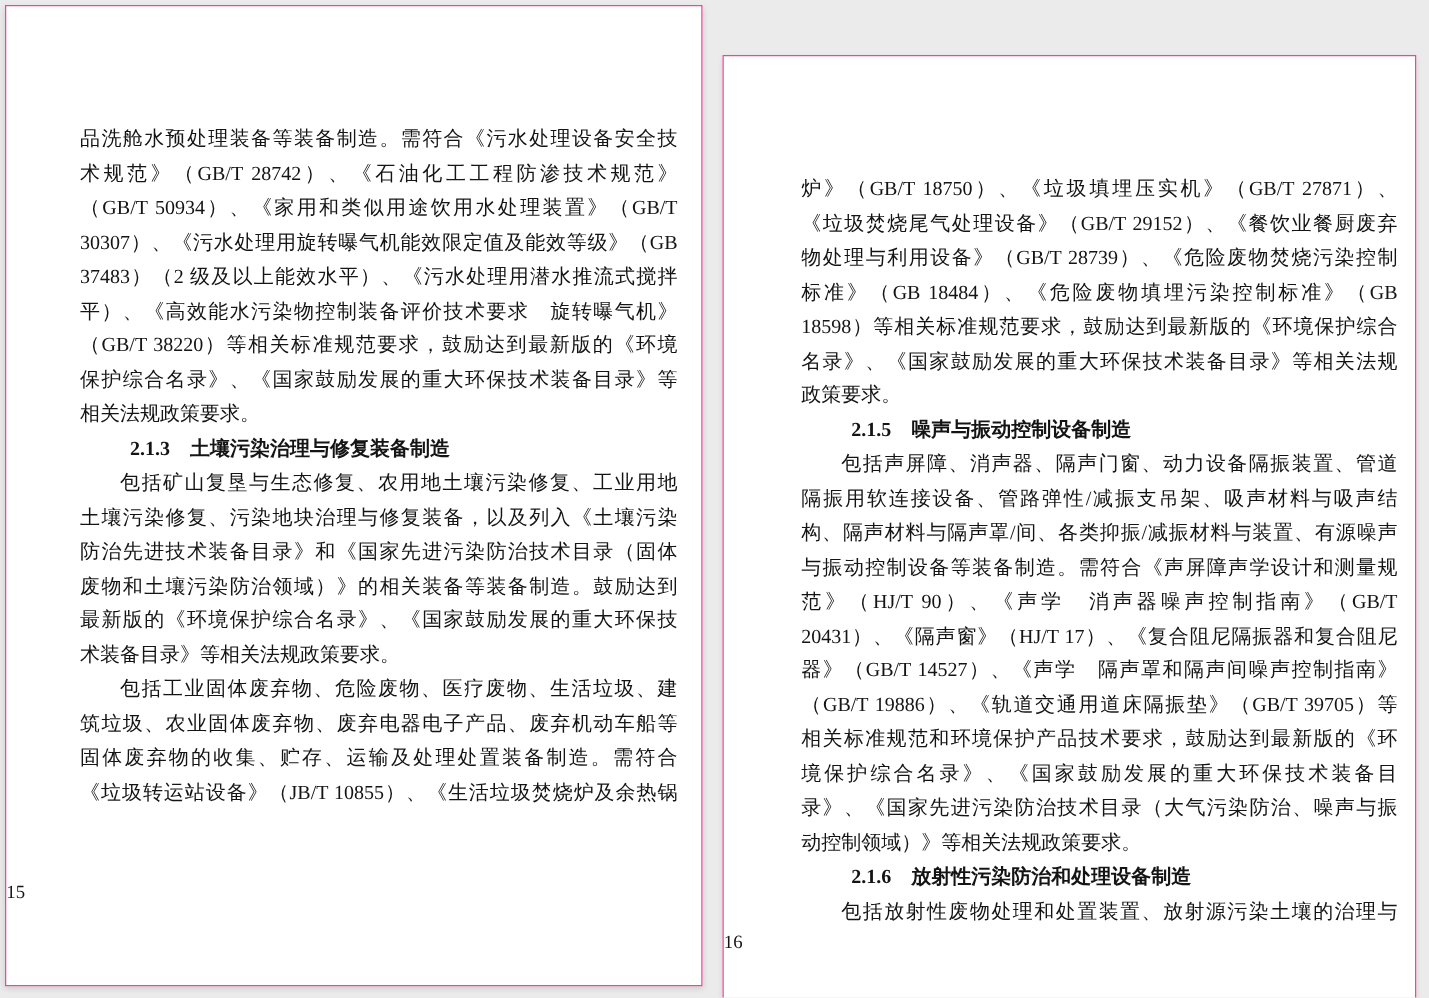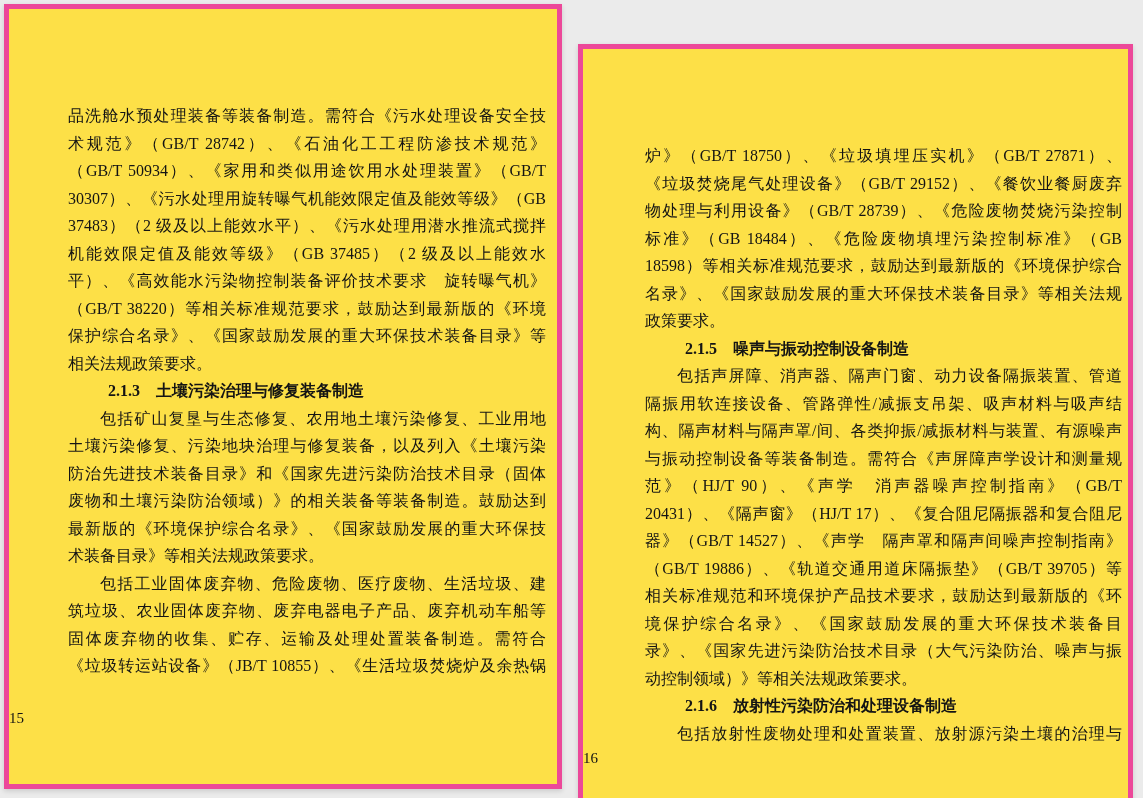--- a/index.html
+++ b/index.html
@@ -11,22 +11,22 @@
   }
   .viewer {
     position: relative;
     width: 1143px; height: 798px;
     background: #ebebeb;
   }
   .page {
     position: absolute;
     top: 4px;
     height: 785px;
-    background: #fde047;
-    border: 5px solid #ec4899;
+    background: #ffffff;
+    border: 1px solid #ec4899;
     box-shadow: 0 2px 5px rgba(0,0,0,0.14);
     box-sizing: border-box;
   }
   .page-left  { left: 4px;   width: 558px; }
   .page-right { left: 578px; width: 555px; margin-top: 40px; }
   .text-area {
     position: absolute;
     top: 93px; left: 59px; width: 478px;
   }
   .page-right .text-area { left: 62px; width: 477px; }
@@ -64,21 +64,20 @@
 
 <div class="viewer">
 
   <div class="page page-left">
     <div class="text-area">
         <div class="line">品洗舱水预处理装备等装备制造。需符合《污水处理设备安全技</div>
         <div class="line">术规范》（GB/T 28742）、《石油化工工程防渗技术规范》</div>
         <div class="line">（GB/T 50934）、《家用和类似用途饮用水处理装置》（GB/T</div>
         <div class="line">30307）、《污水处理用旋转曝气机能效限定值及能效等级》（GB</div>
         <div class="line">37483）（2 级及以上能效水平）、《污水处理用潜水推流式搅拌</div>
-        <div class="line">机能效限定值及能效等级》（GB 37485）（2 级及以上能效水</div>
         <div class="line">平）、《高效能水污染物控制装备评价技术要求　旋转曝气机》</div>
         <div class="line">（GB/T 38220）等相关标准规范要求，鼓励达到最新版的《环境</div>
         <div class="line">保护综合名录》、《国家鼓励发展的重大环保技术装备目录》等</div>
         <div class="line end">相关法规政策要求。</div>
         <div class="line heading">2.1.3　土壤污染治理与修复装备制造</div>
         <div class="line indent">包括矿山复垦与生态修复、农用地土壤污染修复、工业用地</div>
         <div class="line">土壤污染修复、污染地块治理与修复装备，以及列入《土壤污染</div>
         <div class="line">防治先进技术装备目录》和《国家先进污染防治技术目录（固体</div>
         <div class="line">废物和土壤污染防治领域）》的相关装备等装备制造。鼓励达到</div>
         <div class="line">最新版的《环境保护综合名录》、《国家鼓励发展的重大环保技</div>

